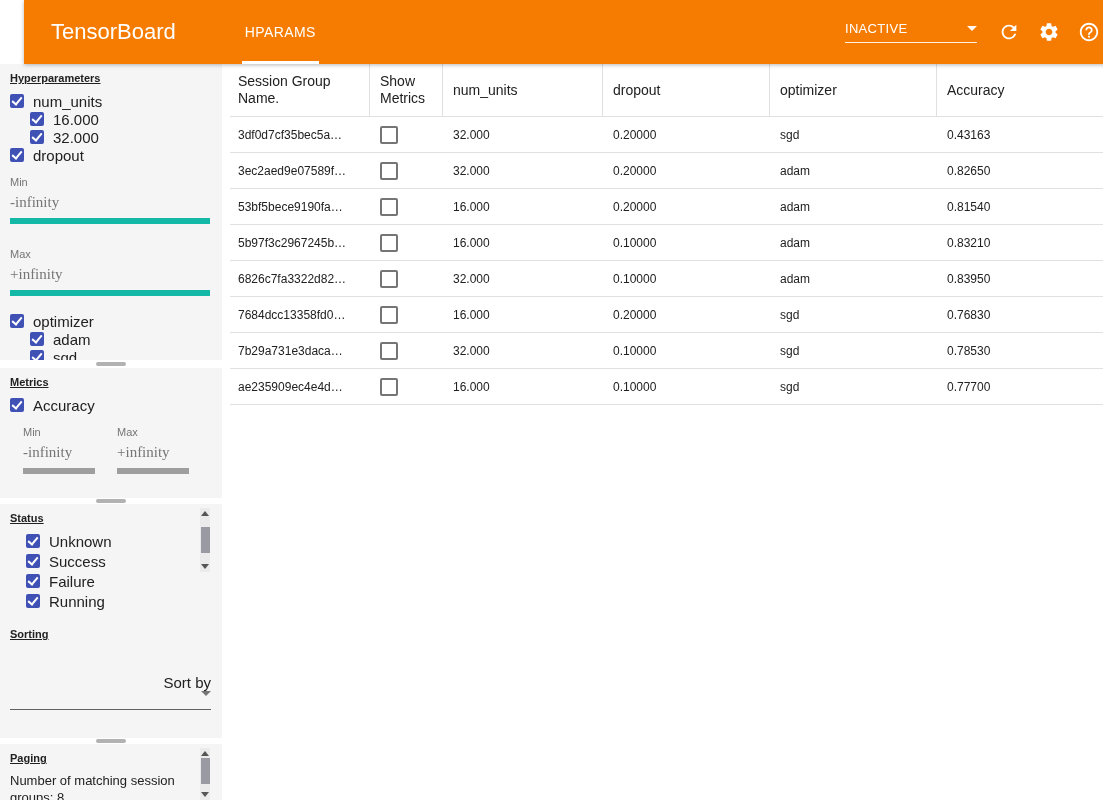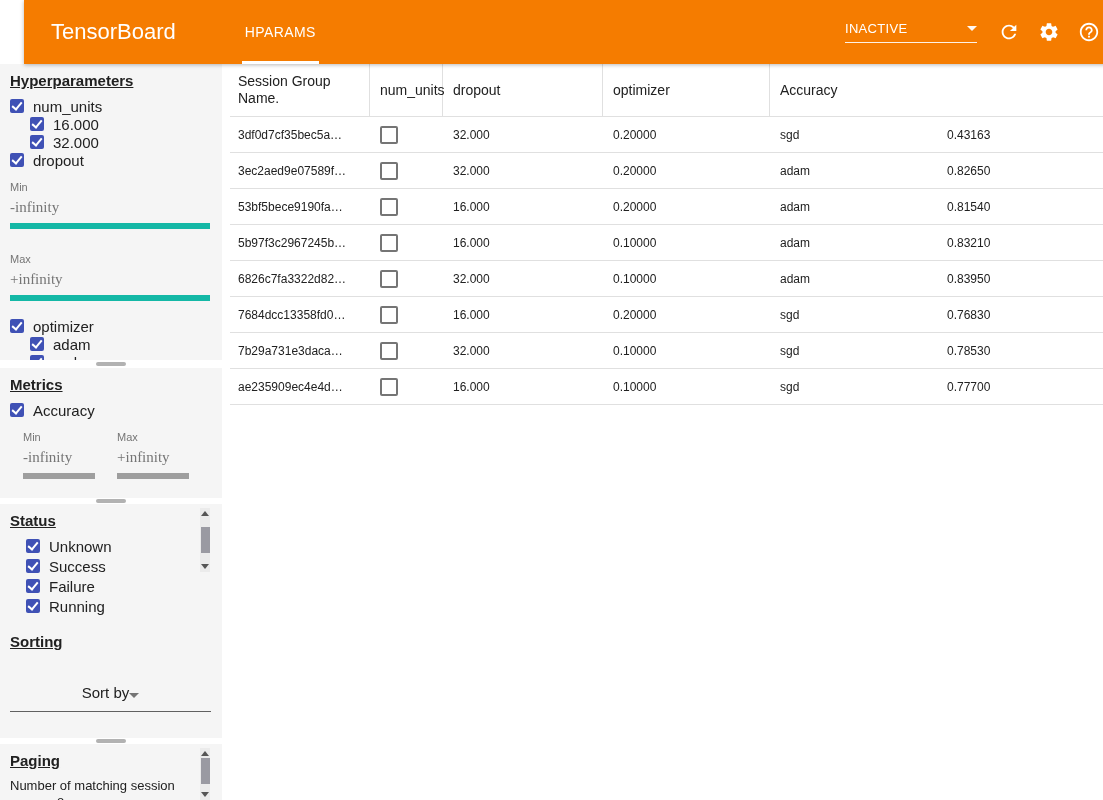--- a/index.html
+++ b/index.html
@@ -43,21 +43,21 @@
     position:absolute; left:0; width:222px; background:#f5f5f5;
     padding:8px 10px; box-sizing:border-box; overflow:hidden;
   }
   .sec-hparams { top:0; height:296px; }
   .sec-metrics { top:304px; height:130px; }
   .sec-status  { top:440px; height:234px; }
   .sec-paging  { top:680px; height:56px; }
   .resize-handle { position:absolute; left:96px; width:30px; height:4px; background:#b2b2b2; border-radius:2px; cursor:row-resize; }
   .rh1 { top:298px; } .rh2 { top:435px; } .rh3 { top:675px; }
 
-  .side-heading { font-size:15px; font-weight:bold; text-decoration:underline; margin:0 0 8px 0; }
+  .side-heading { font-size:11px; font-weight:bold; text-decoration:underline; margin:0 0 8px 0; }
   .cb-row { display:flex; align-items:center; height:18px; cursor:pointer; }
   .cb-row.indent { margin-left:20px; }
   .cb-row.opt { margin-top:16px; }
   .cb { width:14px; height:14px; background:#3f51b5; border-radius:2px; position:relative; flex:none; margin-right:9px; }
   .cb::after {
     content:""; position:absolute; left:4px; top:1px; width:4px; height:8px;
     border:solid #fff; border-width:0 2px 2px 0; transform:rotate(40deg);
   }
   .cb-label { font-size:15px; white-space:nowrap; }
 
@@ -73,22 +73,22 @@
 
   .minmax-row { display:flex; margin-top:12px; padding-left:13px; gap:22px; }
   .minmax-group .field-label { margin-top:0; }
   .minmax-group .field-input { width:72px; border-bottom-color:#9e9e9e; }
 
   .status-options { display:flex; flex-wrap:wrap; width:178px; margin-top:6px; }
   .status-options .cb-row { margin:0 14px 2px 0;padding-left:16px; }
 
   .sorting-heading { margin-top:16px; margin-bottom:0; }
   .dropdown {
-    width:201px; display:flex; align-items:flex-end; justify-content:center;
-    border-bottom:1px solid #616161; padding-bottom:10px; font-size:15px; color:#212121; cursor:pointer;
+    width:201px; display:flex; align-items:flex-end; justify-content:flex-start;
+    border-bottom:1px solid #616161; padding-bottom:10px; font-size:15px; color:#212121; cursor:pointer;flex-direction:column;
   }
   .dd-sort { margin-top:34px; }
   .dd-direction { margin-top:36px; }
   .dd-arrow { width:0; height:0; border-left:5px solid transparent; border-right:5px solid transparent; border-top:5px solid #757575; margin-bottom:3px; }
 
   .paging-summary { font-size:13px; margin-top:6px; width:182px; line-height:17px; }
 
   .mini-scroll {
     position:absolute; width:10px; background:#ebebeb;
     display:flex; flex-direction:column; align-items:center; cursor:pointer;
@@ -276,20 +276,21 @@
     <div class="paging-summary">Number of matching session groups: 8</div>
   </div>
 
 </div>
 
 <div class="main">
 
   <div class="table">
     <div class="thead grid-cols">
       <div class="th">Session Group Name.</div>
+      <div class="th">Show Metrics</div>
       <div class="th">num_units</div>
       <div class="th">dropout</div>
       <div class="th">optimizer</div>
       <div class="th">Accuracy</div>
     </div>
 
     <div class="tr grid-cols">
       <div class="td">3df0d7cf35bec5a…</div>
       <div class="td"><span class="cb-empty"></span></div>
       <div class="td">32.000</div>

